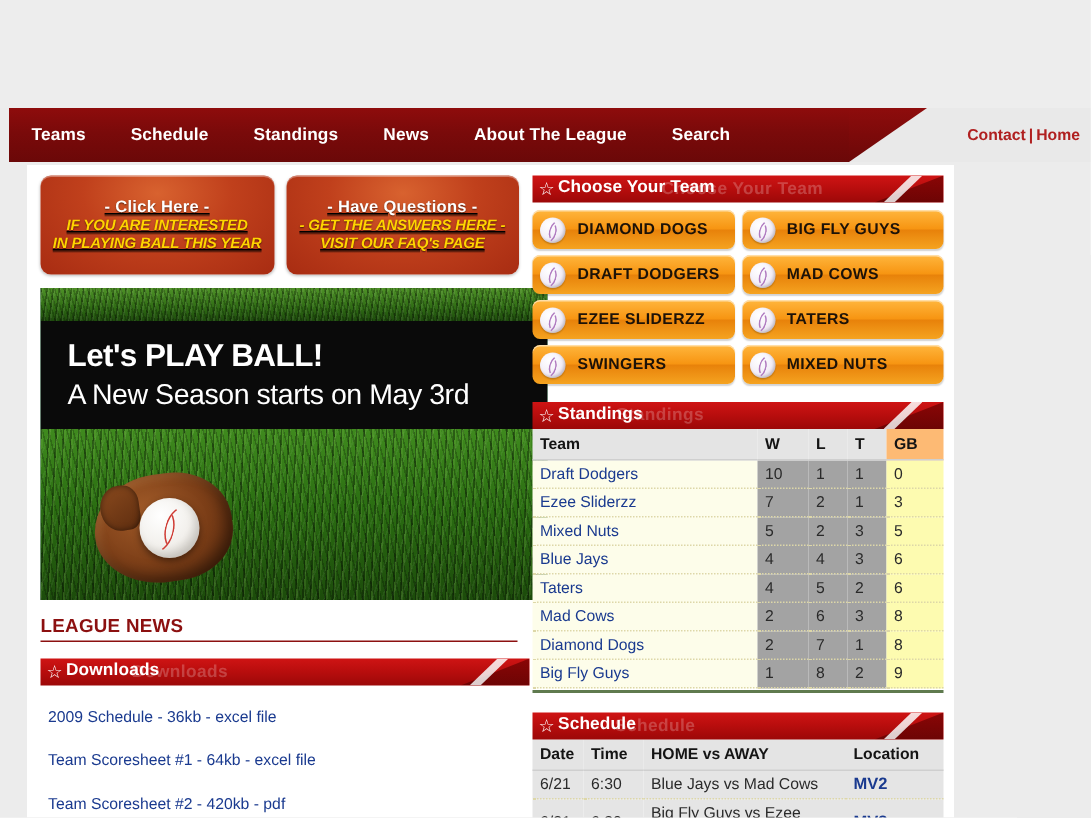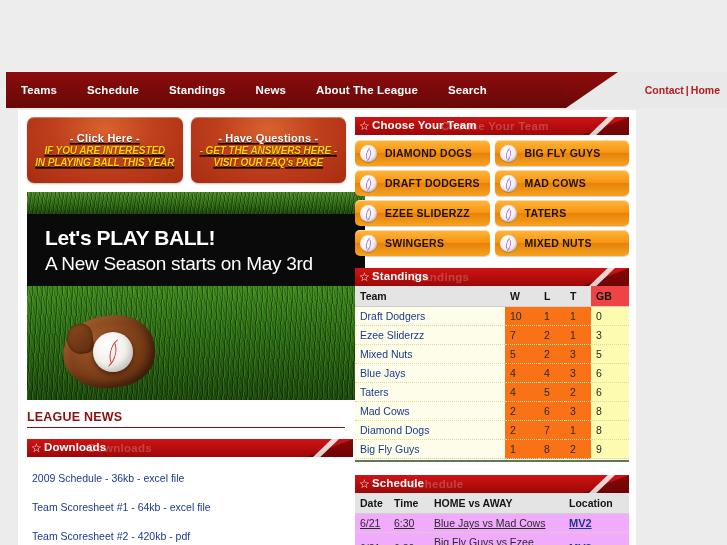--- a/index.html
+++ b/index.html
@@ -196,42 +196,42 @@
     background:#e4e4e4; color:#141414; font-size:10.5px; font-weight:bold;
     text-align:left; padding:4px 0 4px 5px; border-bottom:1px solid #cfcfcf;
   }
   .stand-row td {
     font-size:10.5px; padding:3px 0 3px 5px; border-bottom:1px dotted #ddd7a8;
     color:#1a3a8f;
   }
   .stand-row td.num { color:#2a2a2a; }
   .stand-row td.gb { background:#fdfbb0; color:#2a2a2a; }
   .stand-row td.c-team { background:#fdfdea; }
-  .stand-row td.c-w, .stand-row td.c-l, .stand-row td.c-t { background:#f97316; }
-  thead th.h-gb { background:#ef4444; }
+  .stand-row td.c-w, .stand-row td.c-l, .stand-row td.c-t { background:#a3a3a3; }
+  thead th.h-gb { background:#fdba74; }
   .col-team { width:150px; }
   .col-w { width:34px; }
   .col-l { width:26px; }
   .col-t { width:26px; }
   .col-gb { width:38px; }
 
   .stand-foot { height:4px; border-top:2px solid #5f7a4e; margin-top:1px; }
 
   
   .dl-block { margin-top:11px; width:326px; }
   .dl-list { margin-top:4px; padding-left:5px; }
   .dl-item {
     font-size:10.5px; color:#1a3a8f; line-height:15px; cursor:pointer; white-space:nowrap;margin-top:14px;
   }
 
   
   .sched-block { margin-top:11px; width:274px; }
   .sched-row td {
-    font-size:10.5px; padding:3px 0 3px 5px; background:#f0abfc;
-    border-bottom:1px dotted #ddd7a8; color:#2a2a2a;text-decoration:underline;
+    font-size:10.5px; padding:3px 0 3px 5px; background:#e5e5e5;
+    border-bottom:1px dotted #ddd7a8; color:#2a2a2a;
   }
   .sched-row td.loc { color:#1a3a8f; font-weight:bold; font-size:11px; }
   .col-date { width:34px; }
   .col-time { width:40px; }
   .col-match { width:135px; }
   .col-loc { width:65px; }
 </style>
 </head>
 <body>
 

